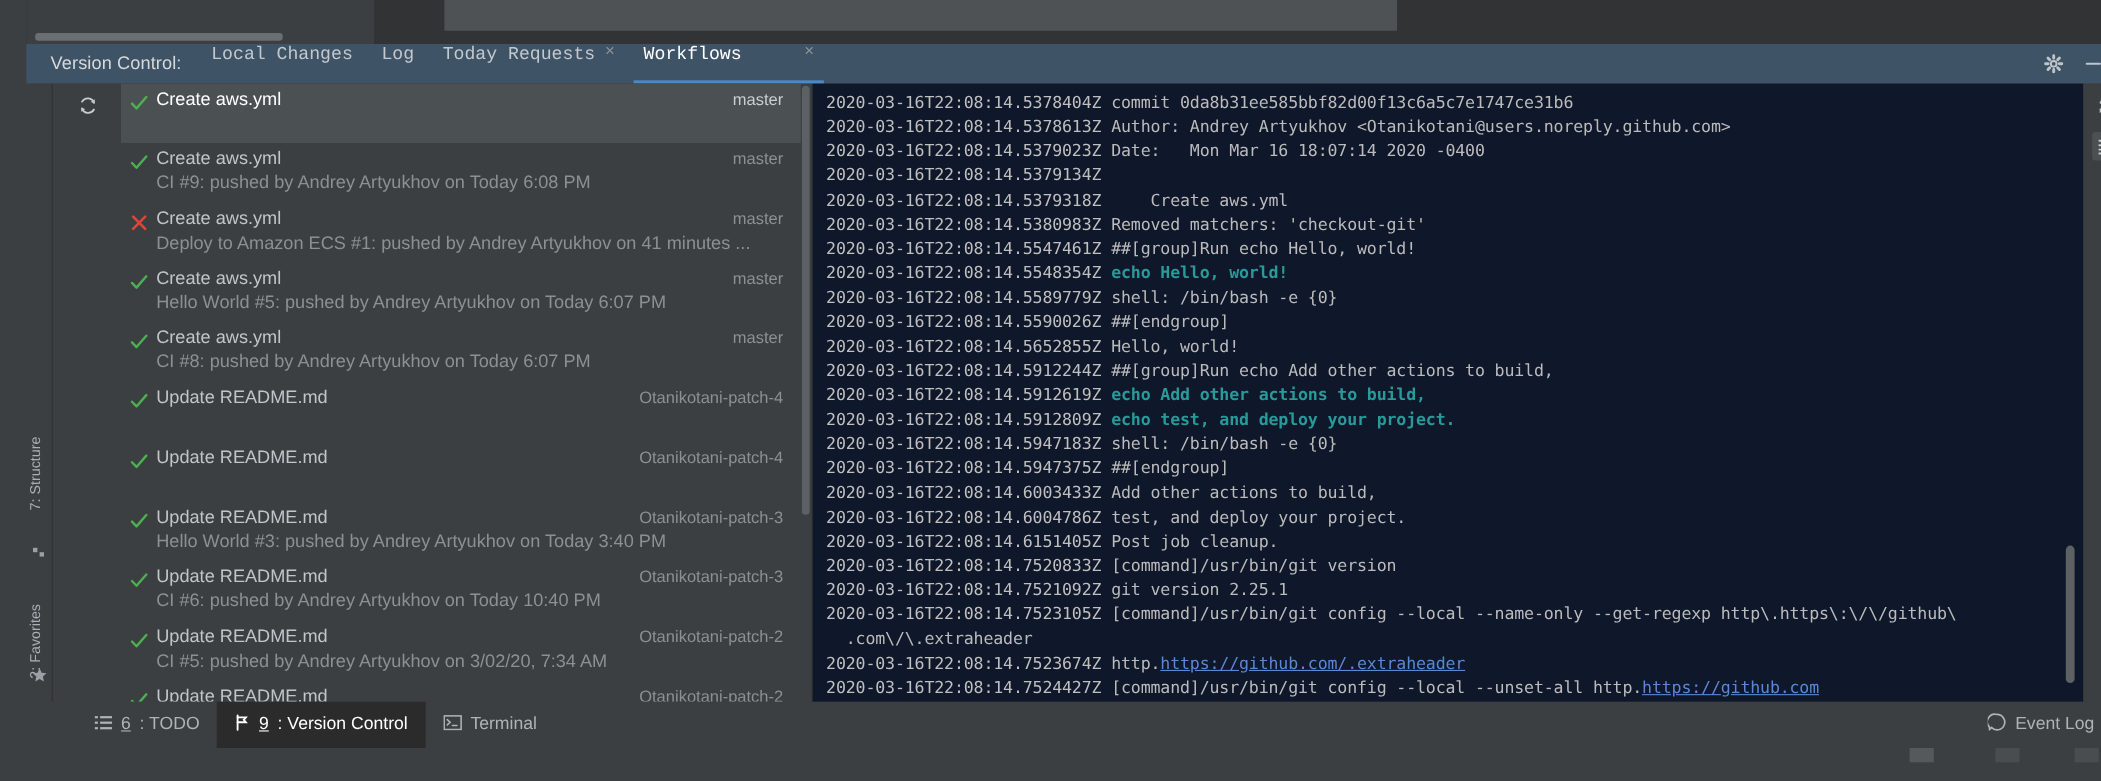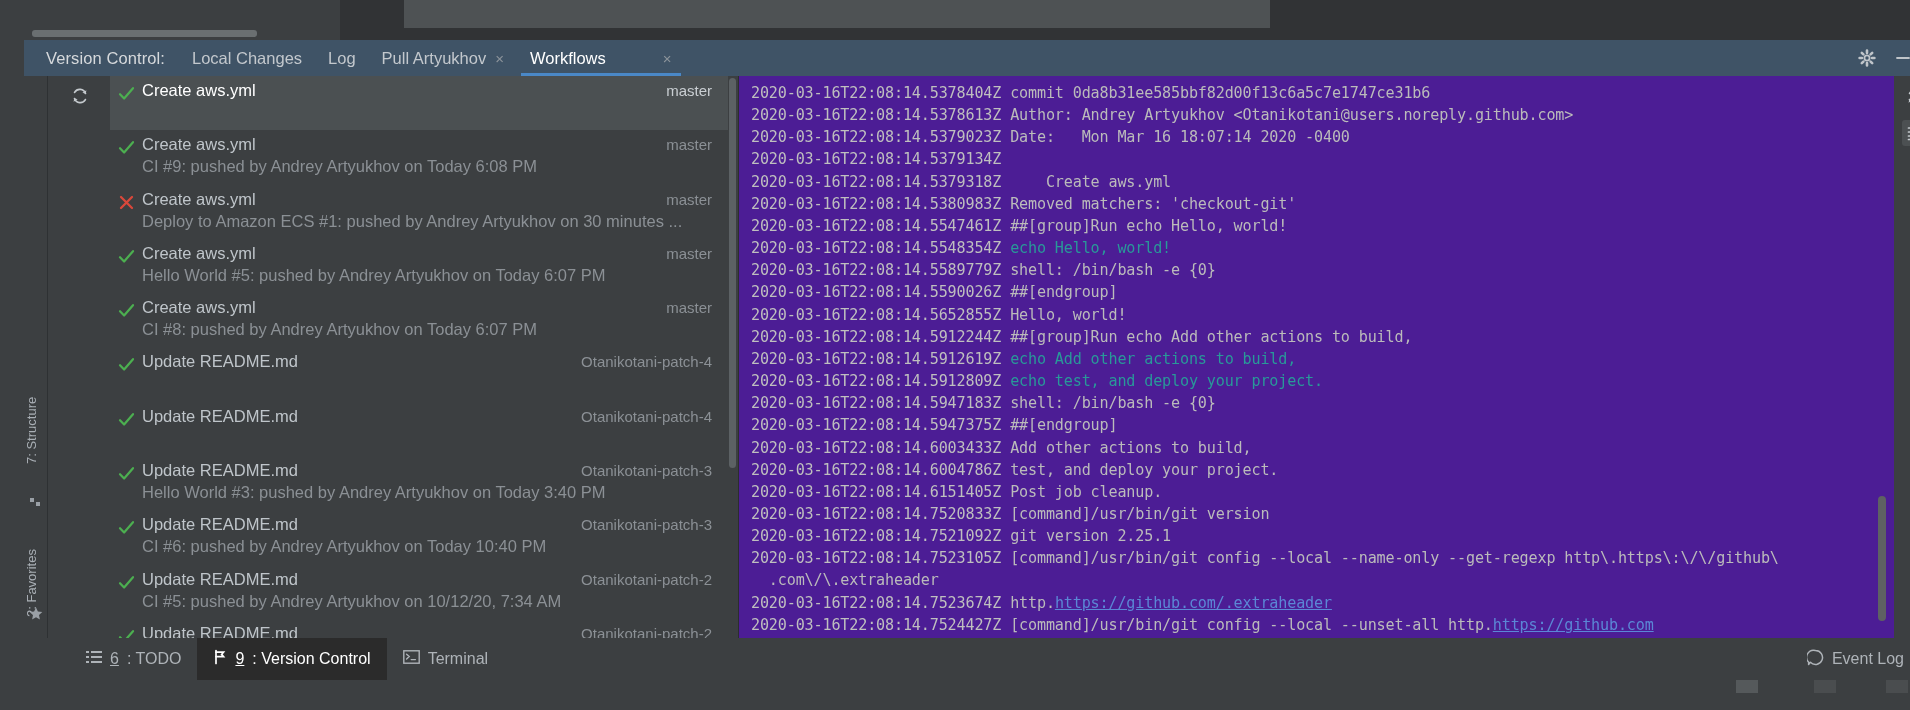--- a/index.html
+++ b/index.html
@@ -20,22 +20,22 @@
 
   
   .tabbar {
     position:absolute; left:0; top:40px; width:1910px; height:36px;
     background:#3f5366; display:flex; align-items:center;
   }
   .tabbar .vc-label {
     color:#d6d9dc; font-size:16.5px; padding:0 14px 0 22px; letter-spacing:.1px;
   }
   .tab {
-    position:relative; height:36px; display:flex; align-items:center;
-    padding:16px 13px; color:#c3c8cd; font-size:16.5px; cursor:default; white-space:nowrap;
+    position:relative; height:36px; display:flex; align-items:flex-start;
+    padding:0 13px; color:#c3c8cd; font-size:16.5px; cursor:default; white-space:nowrap;font-family:Liberation Mono, monospace;
   }
   .tab .x {
     margin-left:9px; color:#8d949b; font-size:15px; line-height:1;
   }
   .tab.active { color:#ffffff;gap:48px; }
   .tab.active::after {
     content:""; position:absolute; left:4px; right:4px; bottom:0; height:3px; background:#4a88c7;
   }
   .tabbar-right { margin-left:auto; display:flex; align-items:center; gap:10px; padding-right:18px; }
   .icon-btn { width:26px; height:26px; display:flex; align-items:center; justify-content:center; }
@@ -82,29 +82,29 @@
 
   .list-scrollbar {
     position:absolute; right:2px; top:2px; width:7px; height:390px;
     background:#5c6164; border-radius:4px;
   }
   .list-divider { position:absolute; left:714px; top:0; width:1px; height:562px; background:#2b2d2f; }
 
   
   .logpanel {
     position:absolute; left:715px; top:0; width:1155px; height:562px;
-    background:#4c1d95; overflow:hidden;
+    background:#0f172a; overflow:hidden;
   }
   .logtext {
     position:absolute; left:12px; top:6px; right:26px;
     font-family:"DejaVu Sans Mono", monospace; font-size:15.1px; line-height:22.15px;
     color:#bbbbbb; white-space:pre; letter-spacing:-0.15px;
   }
   .logtext .ts { color:#bfbfbf; }
-  .logtext .teal { color:#299999; font-weight:normal; }
+  .logtext .teal { color:#299999; font-weight:bold; }
   .logtext .link { color:#5b87d6; text-decoration:underline; }
   .log-scrollbar {
     position:absolute; right:8px; top:420px; width:8px; height:125px;
     background:#5e6163; border-radius:4px;
   }
 
   
   .railright {
     position:absolute; left:1870px; top:0; width:40px; height:562px; background:#3c3f41;
   }
@@ -142,21 +142,21 @@
   <div class="tabbar">
     <span class="vc-label">Version Control:</span>
 
     <div class="tab">
       <span>Local Changes</span>
     </div>
     <div class="tab">
       <span>Log</span>
     </div>
     <div class="tab">
-      <span>Pull Artyukhov</span>
+      <span>Today Requests</span>
       <span class="x">×</span>
     </div>
     <div class="tab active">
       <span>Workflows</span>
       <span class="x">×</span>
     </div>
 
     <div class="tabbar-right">
       <div class="icon-btn">
         <svg width="18" height="18" viewBox="0 0 18 18">
@@ -223,21 +223,21 @@
               </svg></span>
             <div class="title">Create aws.yml</div>
             <div class="sub">CI #9: pushed by Andrey Artyukhov on Today 6:08 PM</div>
             <div class="branch">master</div>
           </div>
           <div class="row">
             <span class="check"><svg width="17" height="17" viewBox="0 0 17 17">
                 <path d="M3 3l11 11M14 3L3 14" fill="none" stroke="#d9483b" stroke-width="2.3" stroke-linecap="round"></path>
               </svg></span>
             <div class="title">Create aws.yml</div>
-            <div class="sub">Deploy to Amazon ECS #1: pushed by Andrey Artyukhov on 30 minutes ...</div>
+            <div class="sub">Deploy to Amazon ECS #1: pushed by Andrey Artyukhov on 41 minutes ...</div>
             <div class="branch">master</div>
           </div>
           <div class="row">
             <span class="check"><svg width="17" height="17" viewBox="0 0 17 17">
                 <path d="M2 9.2l4.1 4.3L15 3.2" fill="none" stroke="#4caf50" stroke-width="2.2" stroke-linecap="round" stroke-linejoin="round"></path>
               </svg></span>
             <div class="title">Create aws.yml</div>
             <div class="sub">Hello World #5: pushed by Andrey Artyukhov on Today 6:07 PM</div>
             <div class="branch">master</div>
           </div>
@@ -277,21 +277,21 @@
               </svg></span>
             <div class="title">Update README.md</div>
             <div class="sub">CI #6: pushed by Andrey Artyukhov on Today 10:40 PM</div>
             <div class="branch">Otanikotani-patch-3</div>
           </div>
           <div class="row">
             <span class="check"><svg width="17" height="17" viewBox="0 0 17 17">
                 <path d="M2 9.2l4.1 4.3L15 3.2" fill="none" stroke="#4caf50" stroke-width="2.2" stroke-linecap="round" stroke-linejoin="round"></path>
               </svg></span>
             <div class="title">Update README.md</div>
-            <div class="sub">CI #5: pushed by Andrey Artyukhov on 10/12/20, 7:34 AM</div>
+            <div class="sub">CI #5: pushed by Andrey Artyukhov on 3/02/20, 7:34 AM</div>
             <div class="branch">Otanikotani-patch-2</div>
           </div>
           <div class="row">
             <span class="check"><svg width="17" height="17" viewBox="0 0 17 17">
                 <path d="M2 9.2l4.1 4.3L15 3.2" fill="none" stroke="#4caf50" stroke-width="2.2" stroke-linecap="round" stroke-linejoin="round"></path>
               </svg></span>
             <div class="title">Update README.md</div>
             <div class="branch">Otanikotani-patch-2</div>
           </div>
         </div>

